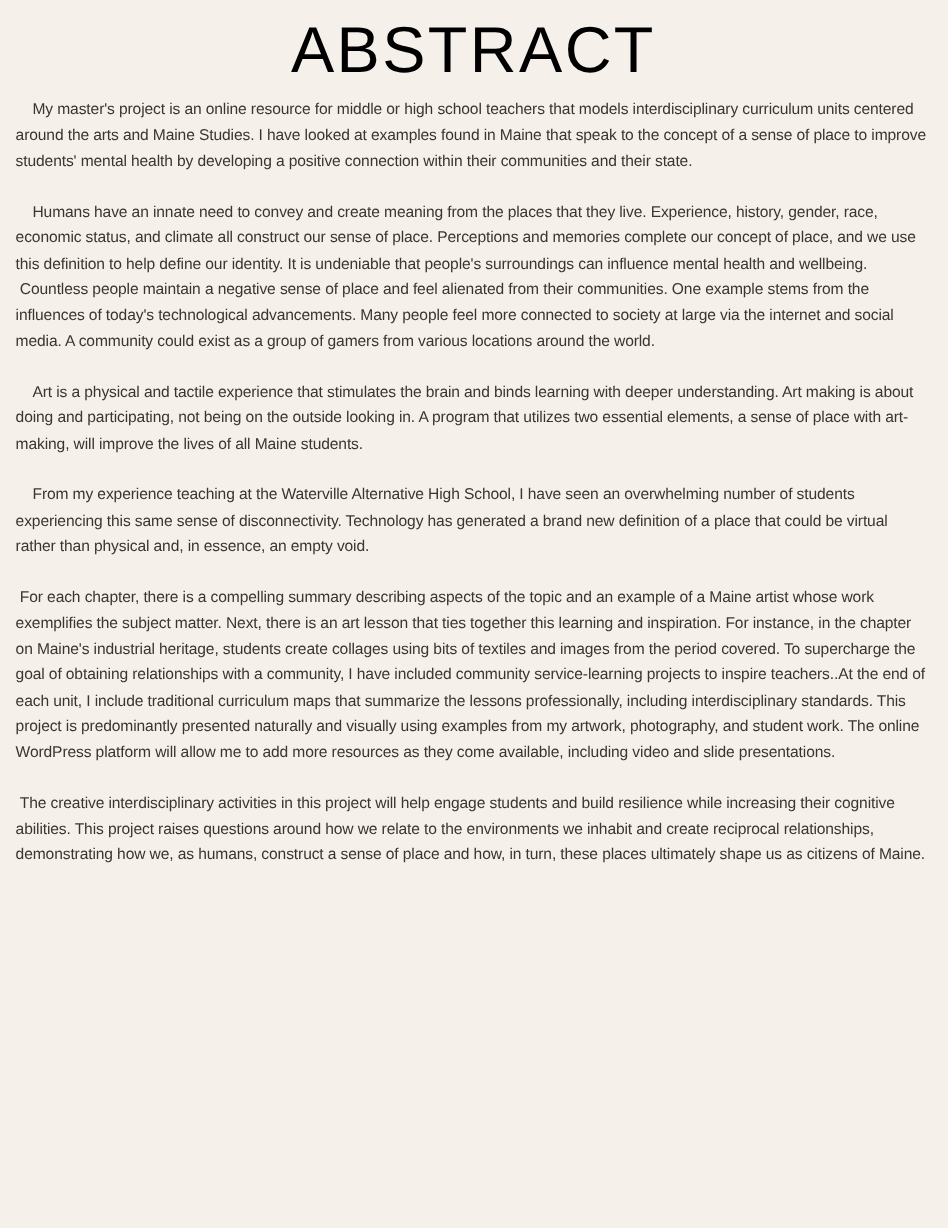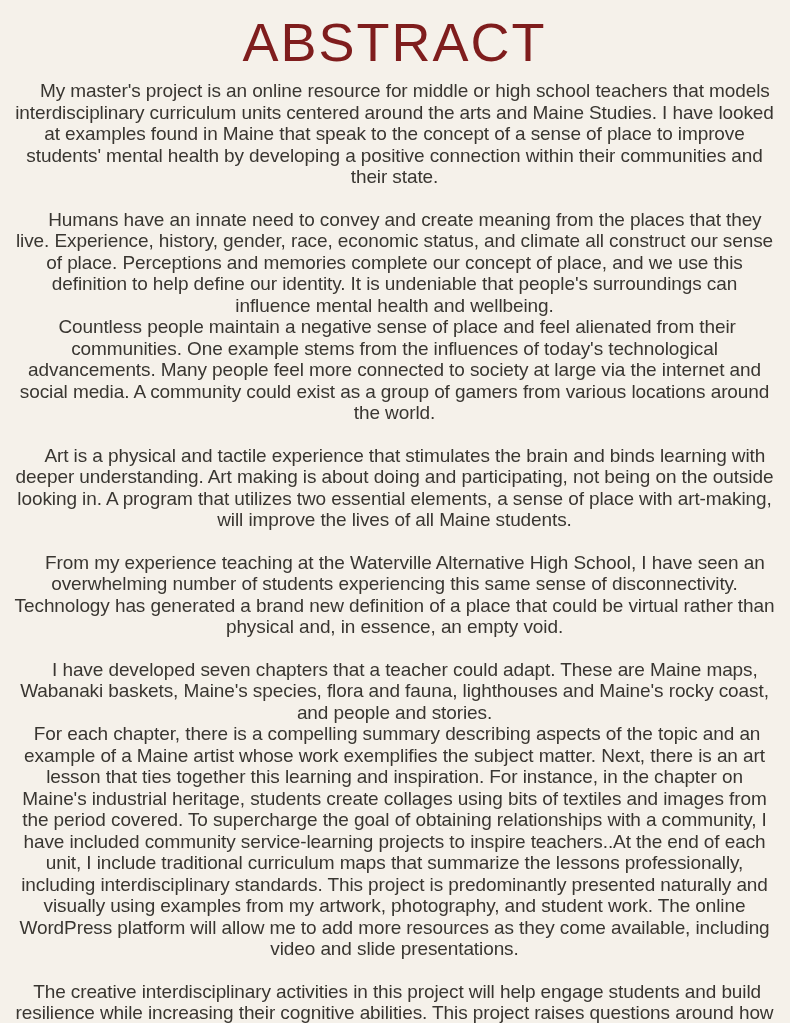--- a/index.html
+++ b/index.html
@@ -17,47 +17,46 @@
     box-sizing: border-box;
     padding: 12px 14px 0 13px;
   }
   .title {
     margin: 2px 0 10px 0;
     text-align: center;
     font-size: 54px;
     line-height: 56px;
     font-weight: 300;
     letter-spacing: 2px;
-    color: #7f1d1d;
+    color: #000000;
     font-family: "Liberation Sans", sans-serif;
   }
   .para {
     margin: 0 0 21px 0;
-    font-size: 19px;
+    font-size: 13px;
     line-height: 21.5px;
     letter-spacing: -0.1px;
     white-space: pre-wrap;
-    text-align: center;
+    text-align: left;
   }
   .tight { margin-bottom: 0; }
 </style>
 </head>
 <body>
 
 <div class="page">
   <h1 class="title">ABSTRACT</h1>
 
   <p class="para">    My master's project is an online resource for middle or high school teachers that models interdisciplinary curriculum units centered around the arts and Maine Studies. I have looked at examples found in Maine that speak to the concept of a sense of place to improve students' mental health by developing a positive connection within their communities and their state.</p>
 
   <p class="para tight">    Humans have an innate need to convey and create meaning from the places that they live. Experience, history, gender, race, economic status, and climate all construct our sense of place. Perceptions and memories complete our concept of place, and we use this definition to help define our identity. It is undeniable that people's surroundings can influence mental health and wellbeing.</p>
 
   <p class="para"> Countless people maintain a negative sense of place and feel alienated from their communities. One example stems from the influences of today's technological advancements. Many people feel more connected to society at large via the internet and social media. A community could exist as a group of gamers from various locations around the world.</p>
 
   <p class="para">    Art is a physical and tactile experience that stimulates the brain and binds learning with deeper understanding. Art making is about doing and participating, not being on the outside looking in. A program that utilizes two essential elements, a sense of place with art-making, will improve the lives of all Maine students.</p>
 
   <p class="para">    From my experience teaching at the Waterville Alternative High School, I have seen an overwhelming number of students experiencing this same sense of disconnectivity. Technology has generated a brand new definition of a place that could be virtual rather than physical and, in essence, an empty void.</p>
 
-  <p class="para tight">    I have developed seven chapters that a teacher could adapt. These are Maine maps, Wabanaki baskets, Maine's species, flora and fauna, lighthouses and Maine's rocky coast, and people and stories.</p>
 
   <p class="para"> For each chapter, there is a compelling summary describing aspects of the topic and an example of a Maine artist whose work exemplifies the subject matter. Next, there is an art lesson that ties together this learning and inspiration. For instance, in the chapter on Maine's industrial heritage, students create collages using bits of textiles and images from the period covered. To supercharge the goal of obtaining relationships with a community, I have included community service-learning projects to inspire teachers..At the end of each unit, I include traditional curriculum maps that summarize the lessons professionally, including interdisciplinary standards. This project is predominantly presented naturally and visually using examples from my artwork, photography, and student work. The online WordPress platform will allow me to add more resources as they come available, including video and slide presentations.</p>
 
   <p class="para"> The creative interdisciplinary activities in this project will help engage students and build resilience while increasing their cognitive abilities. This project raises questions around how we relate to the environments we inhabit and create reciprocal relationships, demonstrating how we, as humans, construct a sense of place and how, in turn, these places ultimately shape us as citizens of Maine.</p>
 </div>
 
 </body></html>

